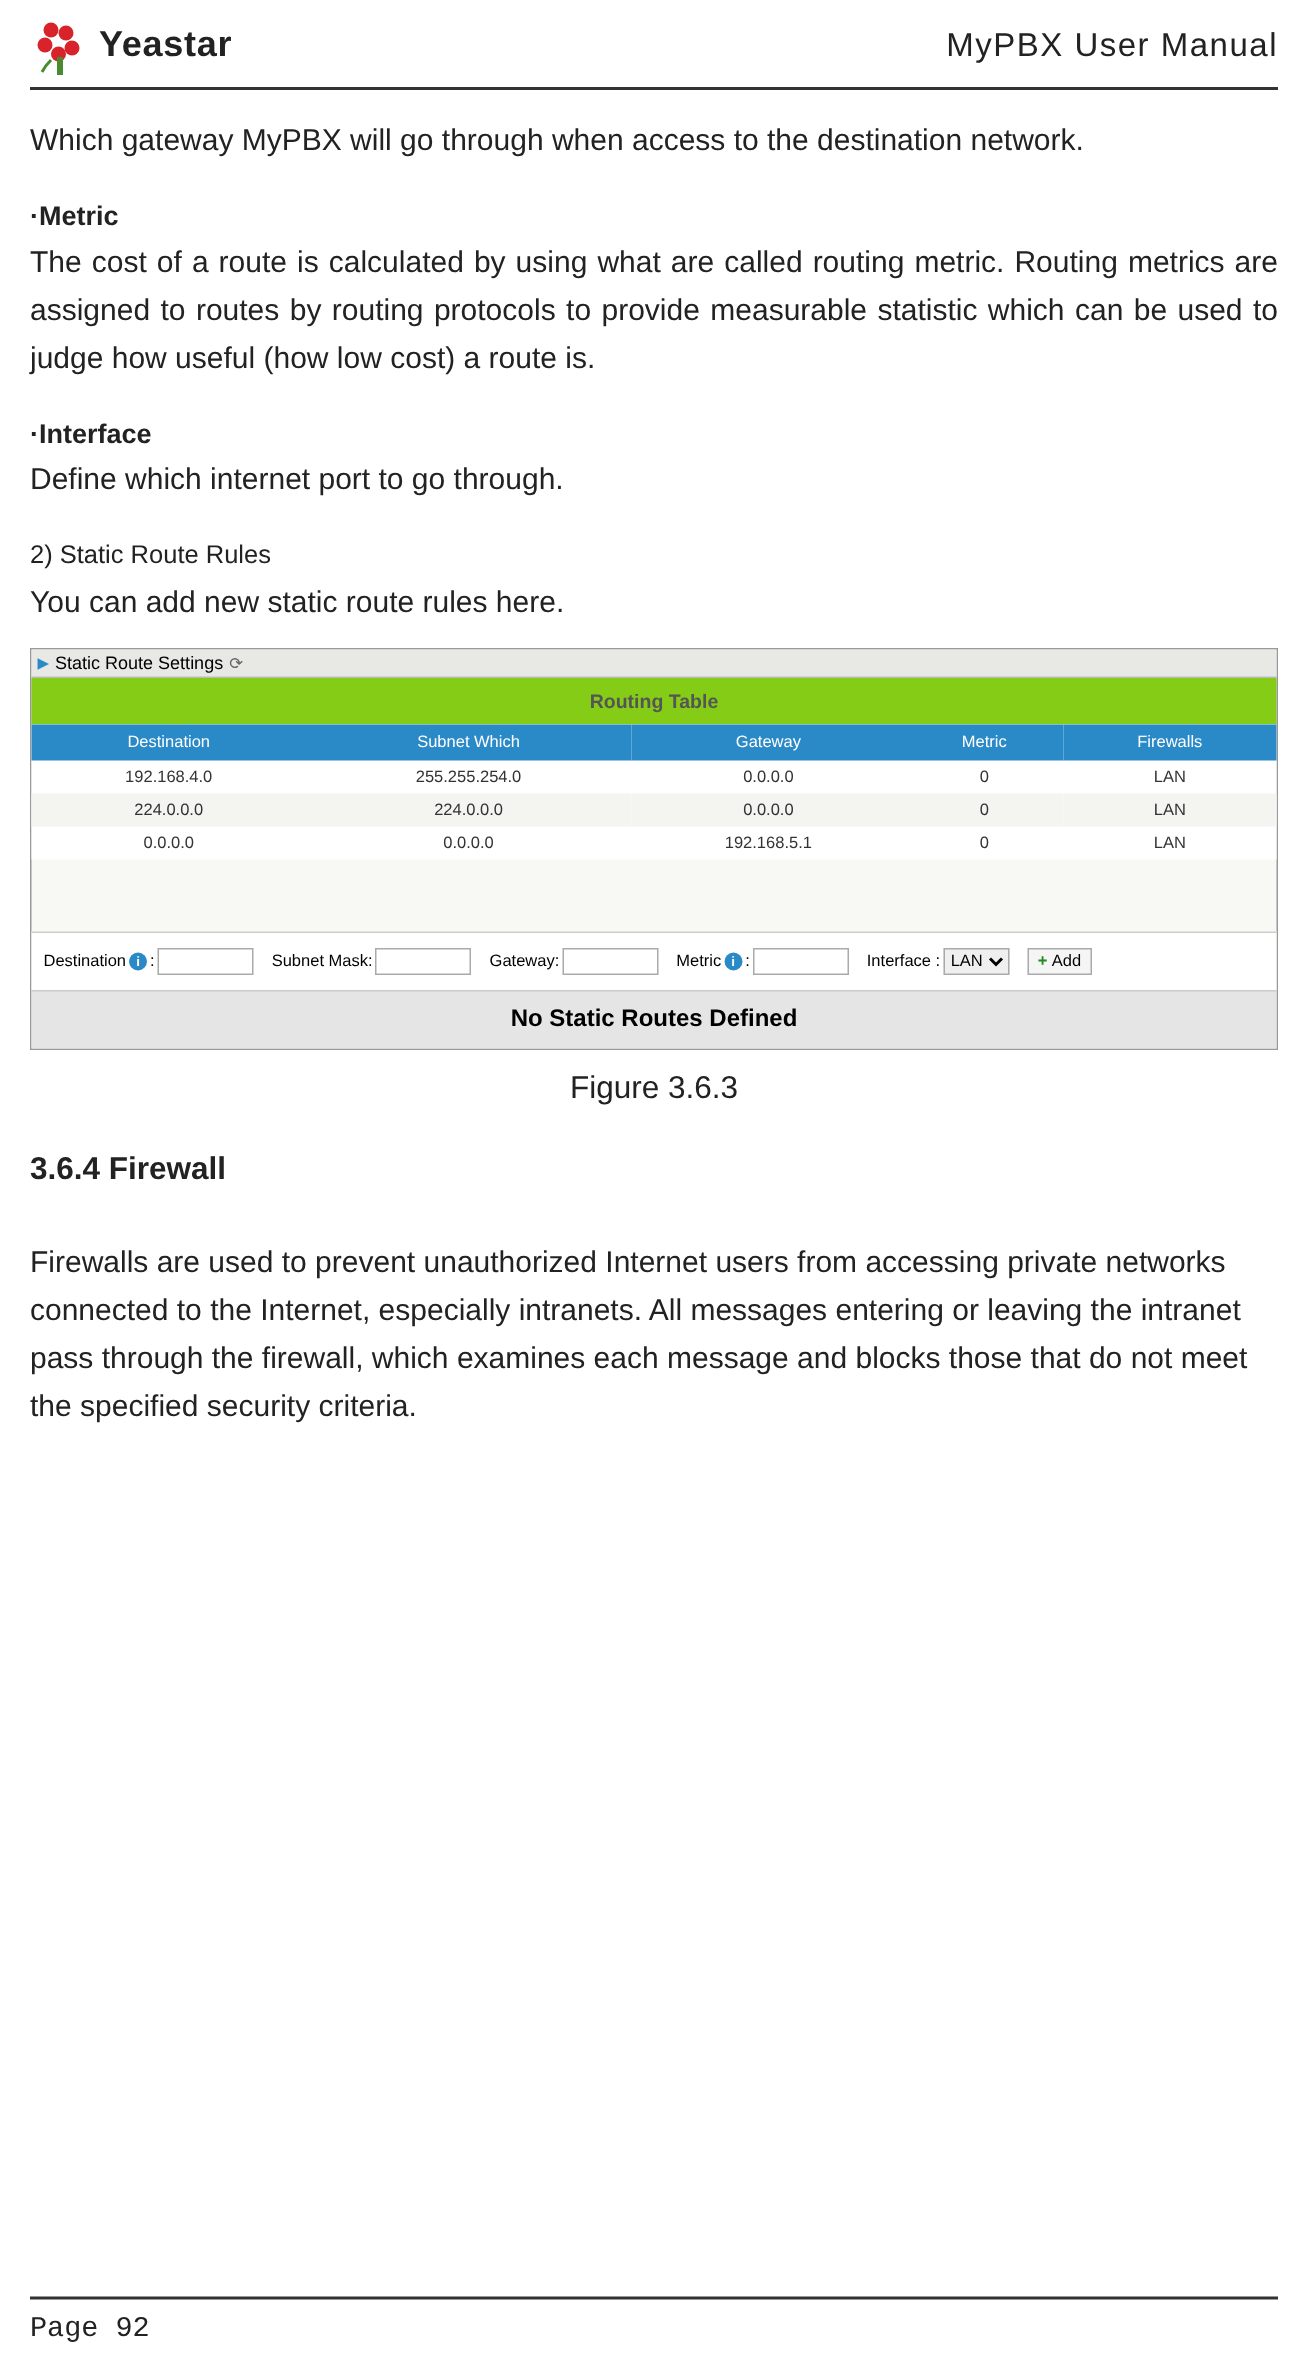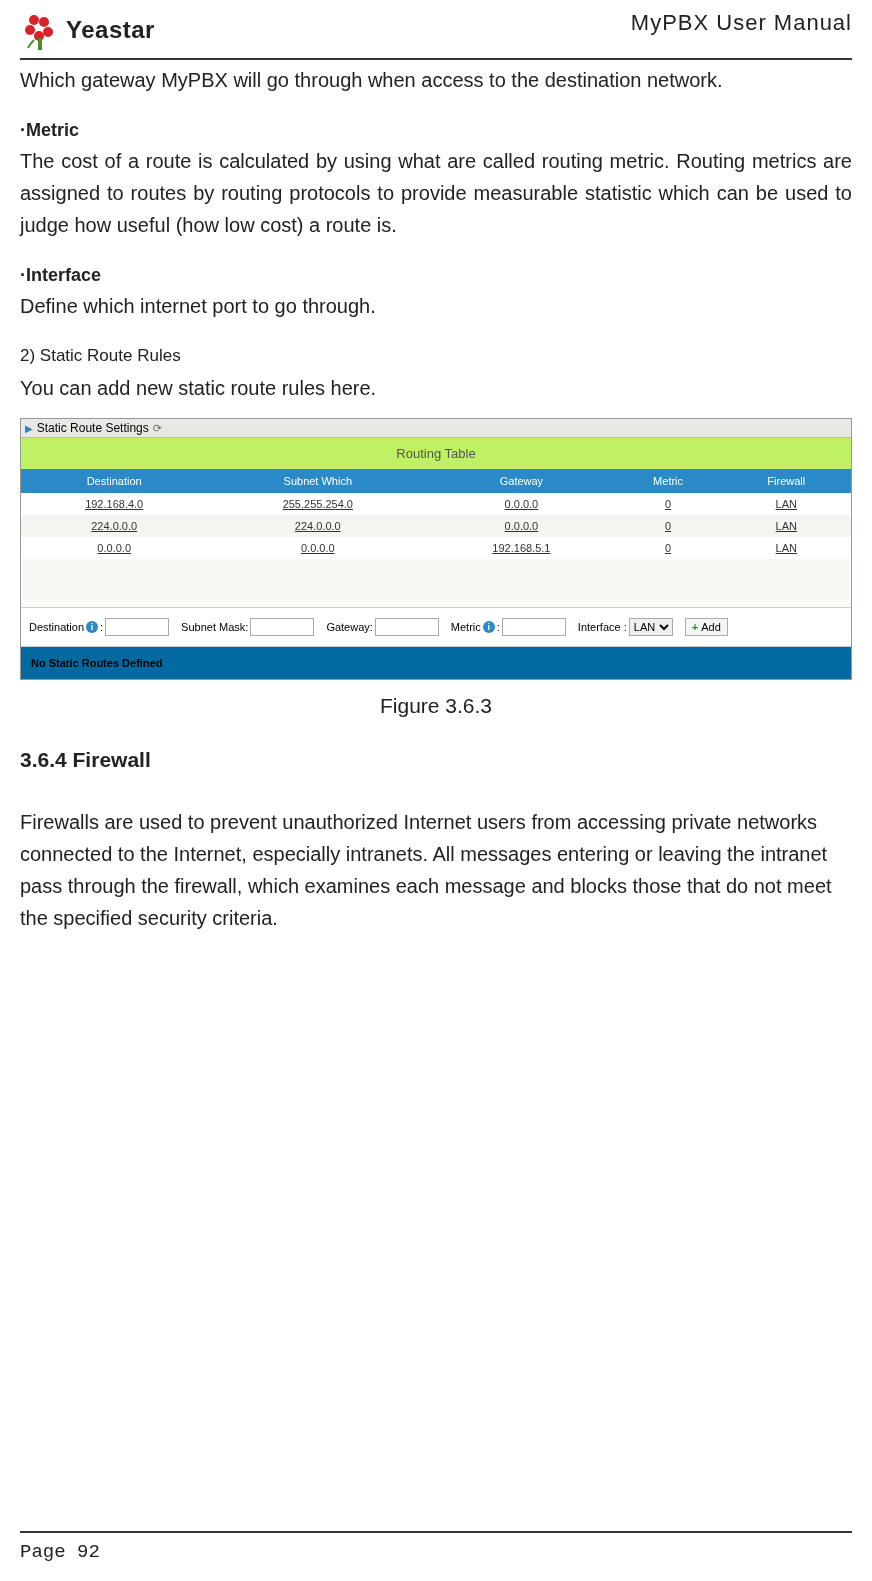--- a/index.html
+++ b/index.html
@@ -11,23 +11,24 @@
       font-family: Verdana, Arial, sans-serif;
       background: #fff;
       width: 872px;
       min-height: 1581px;
       position: relative;
       padding: 10px 20px;
     }
     .header {
       display: flex;
       justify-content: space-between;
+      align-items: center;
       border-bottom: 2px solid #333;
       padding-bottom: 8px;
-      margin-bottom: 4px;
+      margin-bottom: 18px;
     }
     .logo {
       display: flex;
       align-items: center;
       gap: 6px;
     }
     .logo-icon {
       width: 40px;
       height: 40px;
     }
@@ -75,45 +76,44 @@
       align-items: center;
       gap: 4px;
     }
     .panel-header .tri {
       color: #2a89c7;
       font-size: 10px;
     }
     .section-title-bar {
       text-align: center;
       font-size: 13px;
-      font-weight: normal;
+      font-weight: bold;
       color: #555;
       padding: 8px;
-      background: #bef264;
+      background: #84cc16;
     }
     .routing-table {
       width: 100%;
       border-collapse: collapse;
       background: #fff;
       font-size: 11px;
     }
     .routing-table thead tr {
       background: #2a89c7;
       color: #fff;
     }
     .routing-table th {
       padding: 6px 4px;
       text-align: center;
       font-weight: normal;
     }
     .routing-table td {
       padding: 5px 4px;
       text-align: center;
       color: #333;
-      text-decoration: underline;
     }
     .routing-table tbody tr:nth-child(even) {
       background: #f4f4f0;
     }
     .route-rules-form {
       display: flex;
       align-items: center;
       gap: 12px;
       padding: 10px 8px;
       font-size: 11px;
@@ -158,25 +158,25 @@
       background: #f5f5f5;
       padding: 2px 6px;
       font-size: 11px;
       cursor: pointer;
     }
     .add-btn .plus {
       color: #228b22;
       font-weight: bold;
     }
     .no-routes {
-      text-align: left;
-      font-weight: bold;
-      font-size: 11px;
+      text-align: center;
+      font-weight: bold;
+      font-size: 16px;
       padding: 10px;
-      background: #0369a1;
+      background: #e5e5e5;
       border-top: 1px solid #ccc;
     }
     .figure-caption {
       text-align: center;
       font-size: 21px;
       color: #222;
       margin-bottom: 30px;
     }
     .major-heading {
       font-size: 21px;
@@ -250,21 +250,21 @@
 
   <div class="section-title-bar">Routing Table</div>
 
   <table class="routing-table">
     <thead>
       <tr>
         <th>Destination</th>
         <th>Subnet Which</th>
         <th>Gateway</th>
         <th>Metric</th>
-        <th>Firewall</th>
+        <th>Firewalls</th>
       </tr>
     </thead>
     <tbody>
       <tr>
         <td>192.168.4.0</td>
         <td>255.255.254.0</td>
         <td>0.0.0.0</td>
         <td>0</td>
         <td>LAN</td>
       </tr>

